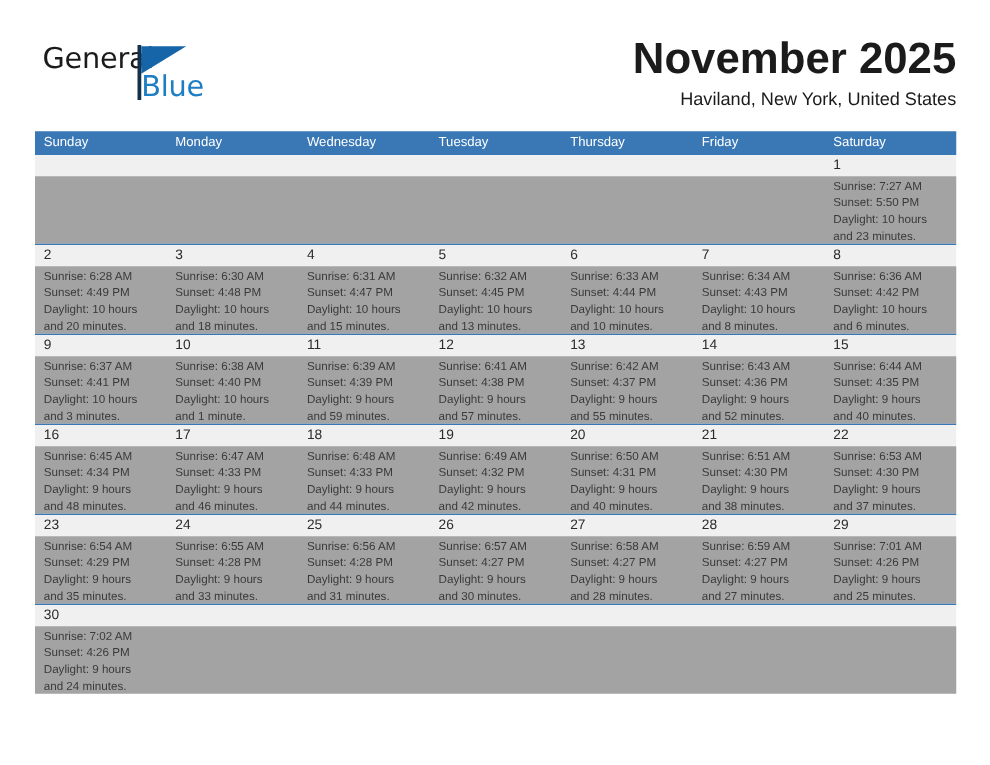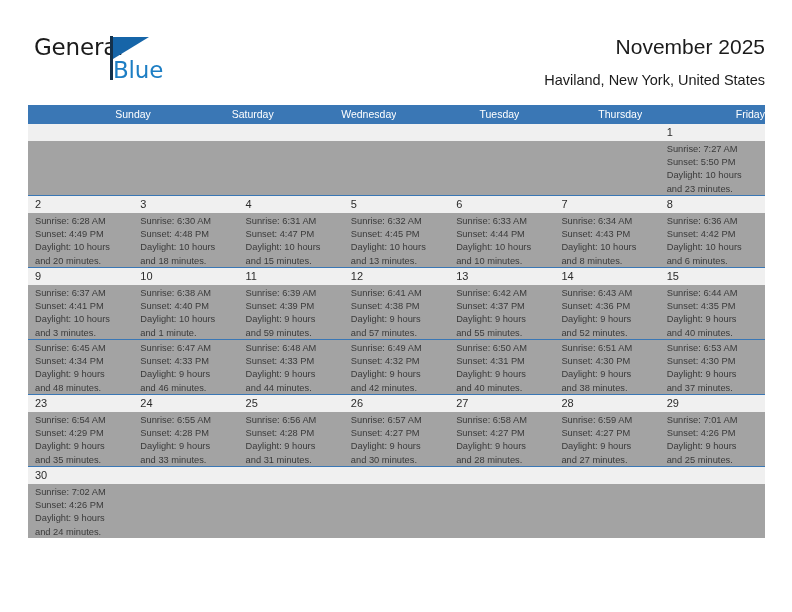--- a/index.html
+++ b/index.html
@@ -76,24 +76,25 @@
     font-family: "DejaVu Sans", sans-serif;
   }
 
   .title-block {
     position: absolute;
     right: 0;
     top: 0;
     text-align: right;
   }
   .cal-title {
-    font-size: 21px;
+    font-size: 35px;
     color: #1b1b1b;
     line-height: 34px;
     white-space: nowrap;
+    font-weight: bold;
   }
   .cal-subtitle {
     font-size: 14.5px;
     color: #1b1b1b;
     line-height: 22px;
     margin-top: 5px;
     white-space: nowrap;
     margin-left: 36px;
   }
 
@@ -112,21 +113,20 @@
   }
   .weekday {
     flex: 1 1 0;
     color: #ffffff;
     font-size: 10.5px;
     line-height: 19px;
     padding-left: 7px;
     box-sizing: border-box;
     white-space: nowrap;
     overflow: hidden;
-    text-align: right;
   }
 
   .week-row {
     position: relative;
     border-top: 1.4px solid #3a77b5;
   }
   .week-row:first-of-type {
     border-top: none;
   }
   .daynum-band {
@@ -178,25 +178,26 @@
     <div class="title-block">
       <div class="cal-title">November 2025</div>
       <div class="cal-subtitle">Haviland, New York, United States</div>
     </div>
 
   </div>
 
   <div class="calendar">
     <div class="weekday-header" id="weekday-header">
         <div class="weekday">Sunday</div>
-        <div class="weekday">Saturday</div>
+        <div class="weekday">Monday</div>
         <div class="weekday">Wednesday</div>
         <div class="weekday">Tuesday</div>
         <div class="weekday">Thursday</div>
         <div class="weekday">Friday</div>
+        <div class="weekday">Saturday</div>
       </div>
     <div id="weeks-container">
         <div class="week-row">
           <div class="daynum-band">
             <div class="daynum"></div>
             <div class="daynum"></div>
             <div class="daynum"></div>
             <div class="daynum"></div>
             <div class="daynum"></div>
             <div class="daynum"></div>
@@ -351,20 +352,29 @@
             </div>
             <div class="detail">
               <span class="ln">Sunrise: 6:44 AM</span>
               <span class="ln">Sunset: 4:35 PM</span>
               <span class="ln">Daylight: 9 hours</span>
               <span class="ln">and 40 minutes.</span>
             </div>
           </div>
         </div>
         <div class="week-row">
+          <div class="daynum-band">
+            <div class="daynum">16</div>
+            <div class="daynum">17</div>
+            <div class="daynum">18</div>
+            <div class="daynum">19</div>
+            <div class="daynum">20</div>
+            <div class="daynum">21</div>
+            <div class="daynum">22</div>
+          </div>
           <div class="detail-band">
             <div class="detail">
               <span class="ln">Sunrise: 6:45 AM</span>
               <span class="ln">Sunset: 4:34 PM</span>
               <span class="ln">Daylight: 9 hours</span>
               <span class="ln">and 48 minutes.</span>
             </div>
             <div class="detail">
               <span class="ln">Sunrise: 6:47 AM</span>
               <span class="ln">Sunset: 4:33 PM</span>

